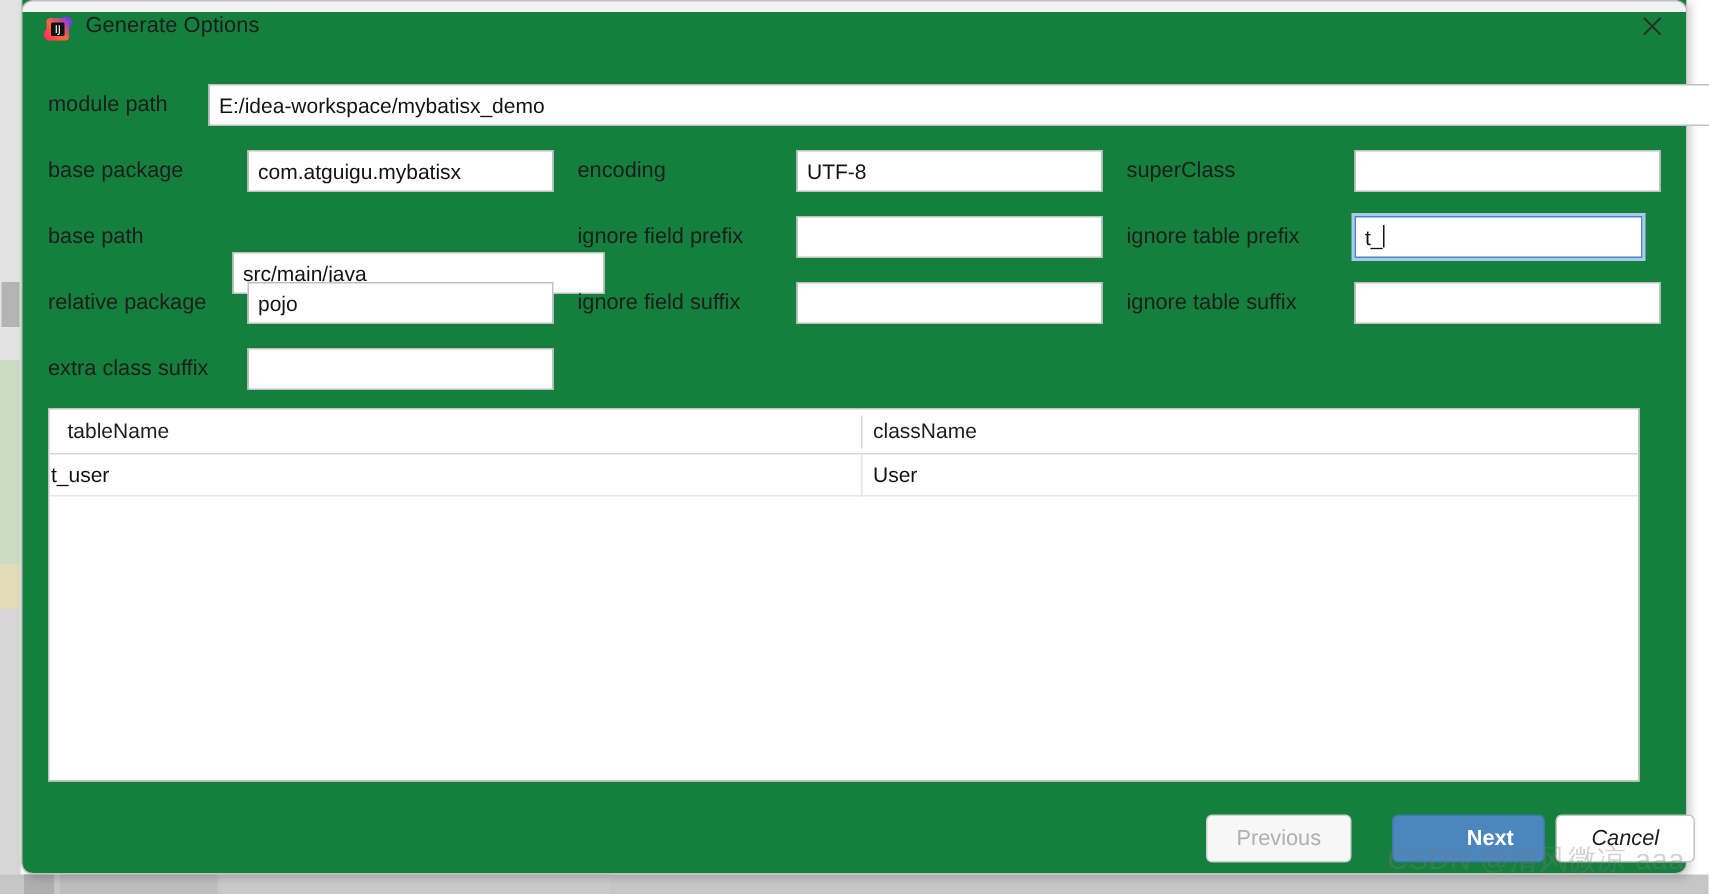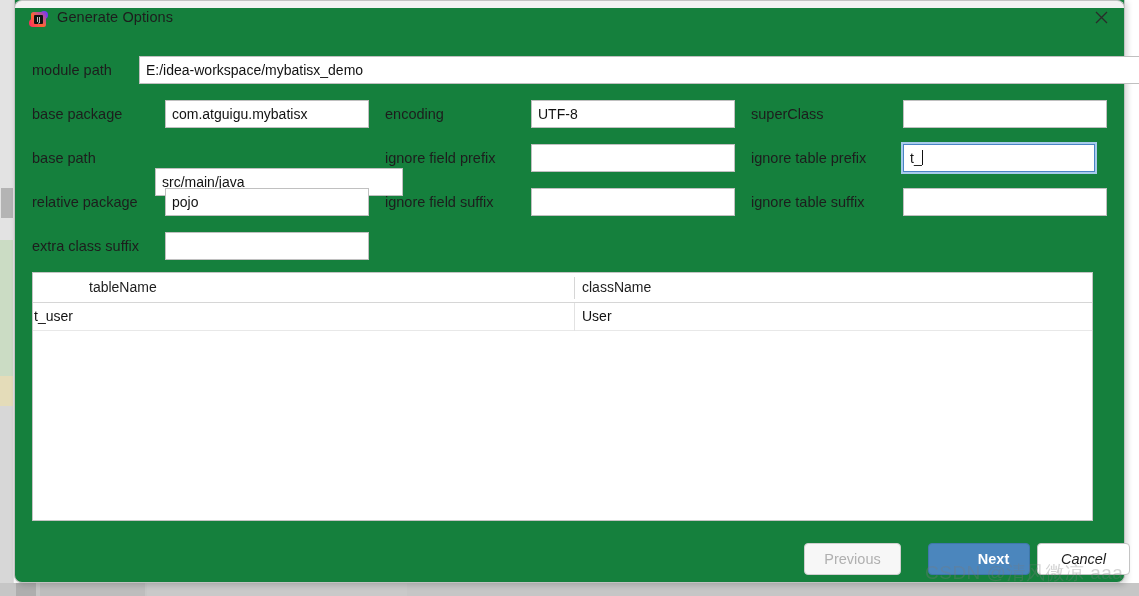--- a/index.html
+++ b/index.html
@@ -321,21 +321,21 @@
   <div class="fld" style="left:516px; top:188px; width:204px; height:28px;"></div>
 
   <div class="lbl" style="left:736px; top:194px;">ignore table suffix</div>
   <div class="fld" style="left:888px; top:188px; width:204px; height:28px;"></div>
 
   <div class="lbl" style="left:17px; top:238px;">extra class suffix</div>
   <div class="fld" style="left:150px; top:232px; width:204px; height:28px;"></div>
 
   <div id="table-panel">
     <div id="table-head">
-      <div class="th" style="left:12px;margin-left:44px;">tableName</div>
+      <div class="th" style="left:12px;">tableName</div>
       <div class="th" style="left:549px;">className</div>
       <div id="col-divider"></div>
     </div>
     <div id="table-row">
       <div class="td" style="left:1px;">t_user</div>
       <div class="td" style="left:549px;">User</div>
     </div>
     <div id="row-divider"></div>
   </div>
 

